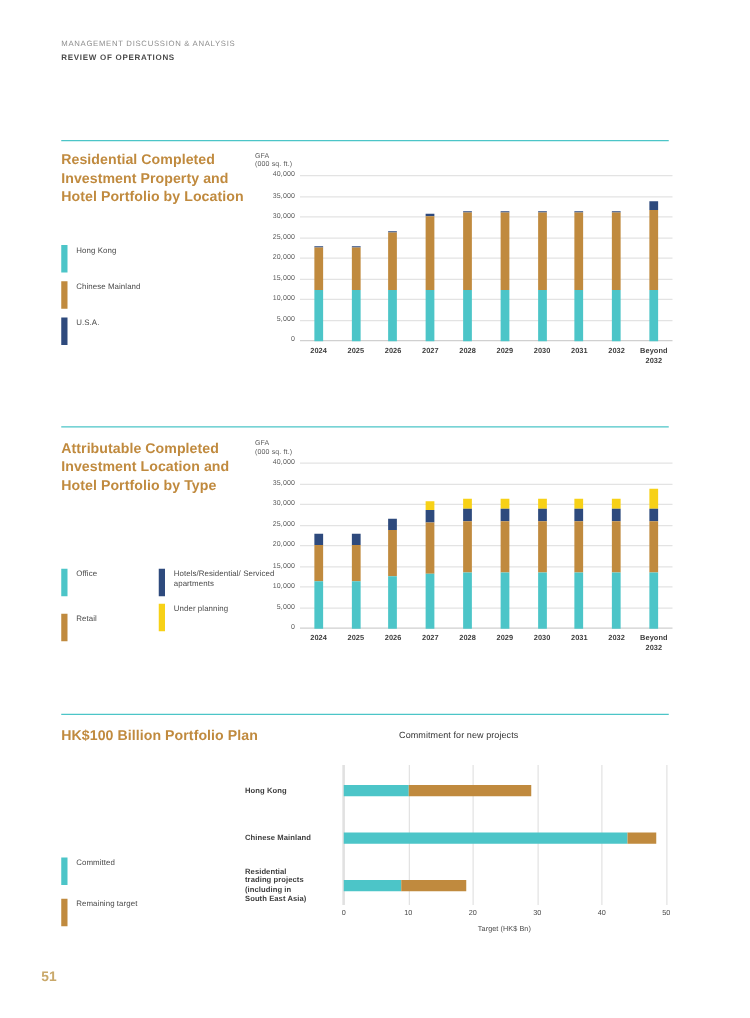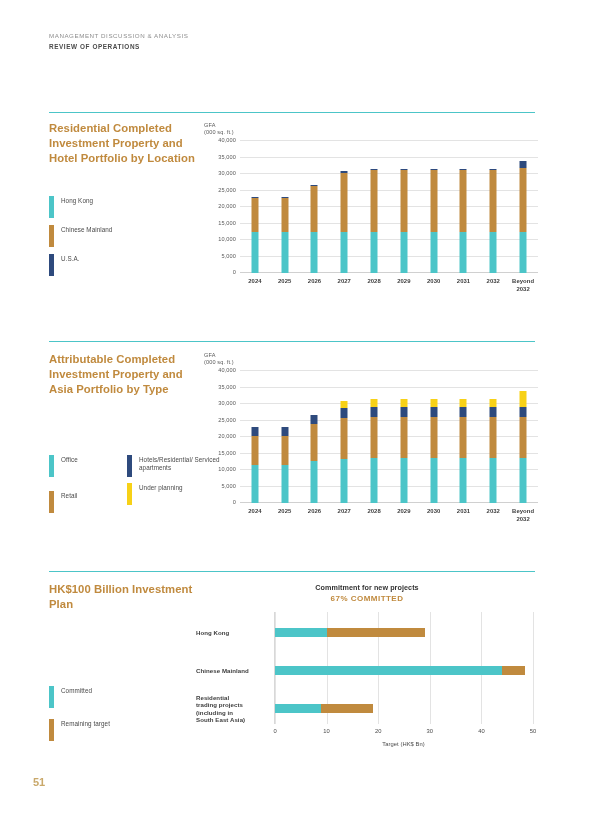--- a/index.html
+++ b/index.html
@@ -180,21 +180,21 @@
     letter-spacing: 0.01em;
   }
 
   
   #chart-3 { position: absolute; left: 196px; top: 583px; width: 342px; height: 176px; }
   .h-title {
     position: absolute;
     left: 0; right: 0;
     text-align: center;
     font-size: 7.2px;
-    font-weight: bold;
+    font-weight: normal;
     color: #333;
     letter-spacing: 0.01em;
   }
   .h-title.main { top: 0; }
   .h-title.sub { top: 11px; color: #c08a3e; font-size: 8px; letter-spacing: 0.06em; }
 
   .h-plot {
     position: absolute;
     left: 78px;
     right: 5px;
@@ -395,21 +395,21 @@
       <div class="xlabel">2028</div>
       <div class="xlabel">2029</div>
       <div class="xlabel">2030</div>
       <div class="xlabel">2031</div>
       <div class="xlabel">2032</div>
       <div class="xlabel">Beyond<br>2032</div>
     </div>
 </div>
 
 <div class="rule" id="rule-2"></div>
-<div class="sec-title" id="title-2">Attributable Completed Investment Property and Asia Portfolio by Type</div>
+<div class="sec-title" id="title-2">Attributable Completed Investment Location and Hotel Portfolio by Type</div>
 
 <div class="legend" id="legend-2">
   <div class="legend-col col-a">
     <div class="legend-item">
       <span class="legend-swatch" style="background:#4cc5c8"></span>
       <span class="legend-label">Office</span>
     </div>
     <div class="legend-item" style="margin-top:14px">
       <span class="legend-swatch" style="background:#c08a3e"></span>
       <span class="legend-label">Retail</span>
@@ -545,36 +545,35 @@
       <div class="xlabel">2028</div>
       <div class="xlabel">2029</div>
       <div class="xlabel">2030</div>
       <div class="xlabel">2031</div>
       <div class="xlabel">2032</div>
       <div class="xlabel">Beyond<br>2032</div>
     </div>
 </div>
 
 <div class="rule" id="rule-3"></div>
-<div class="sec-title" id="title-3">HK$100 Billion Investment Plan</div>
+<div class="sec-title" id="title-3">HK$100 Billion Portfolio Plan</div>
 
 <div class="legend" id="legend-3">
   <div class="legend-item">
     <span class="legend-swatch" style="background:#4cc5c8"></span>
     <span class="legend-label">Committed</span>
   </div>
   <div class="legend-item">
     <span class="legend-swatch" style="background:#c08a3e"></span>
     <span class="legend-label">Remaining target</span>
   </div>
 </div>
 
 <div id="chart-3">
   <div class="h-title main">Commitment for new projects</div>
-  <div class="h-title sub">67% COMMITTED</div>
   <div class="h-plot">
       <div class="vgrid" style="left: 0px;">
         <span class="xtick">0</span>
       </div>
       <div class="vgrid" style="left: 51.6px;">
         <span class="xtick">10</span>
       </div>
       <div class="vgrid" style="left: 103.2px;">
         <span class="xtick">20</span>
       </div>

